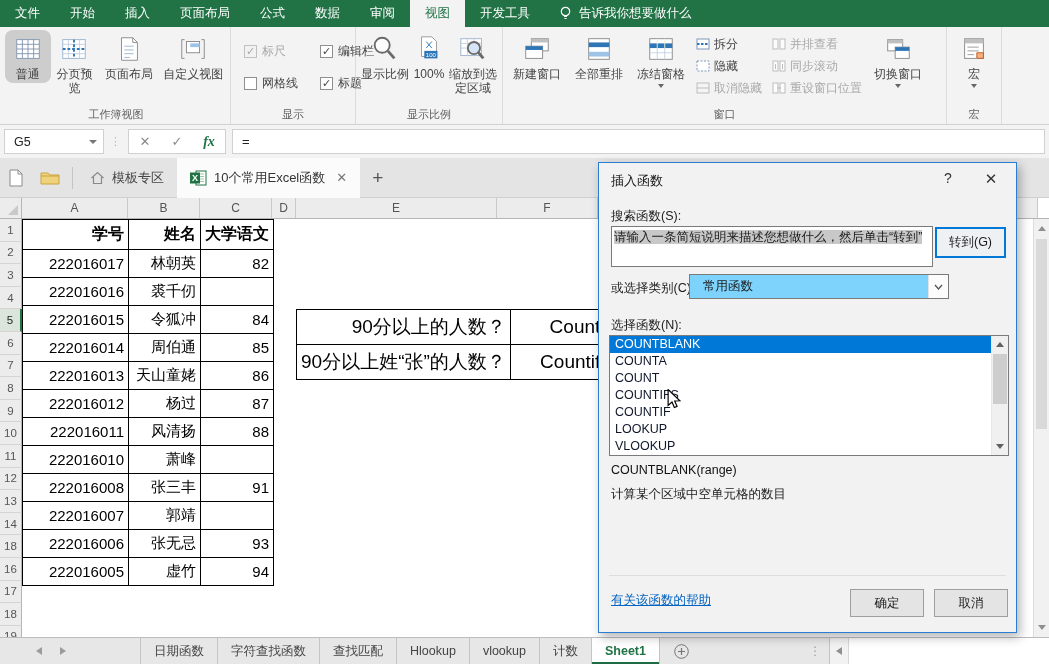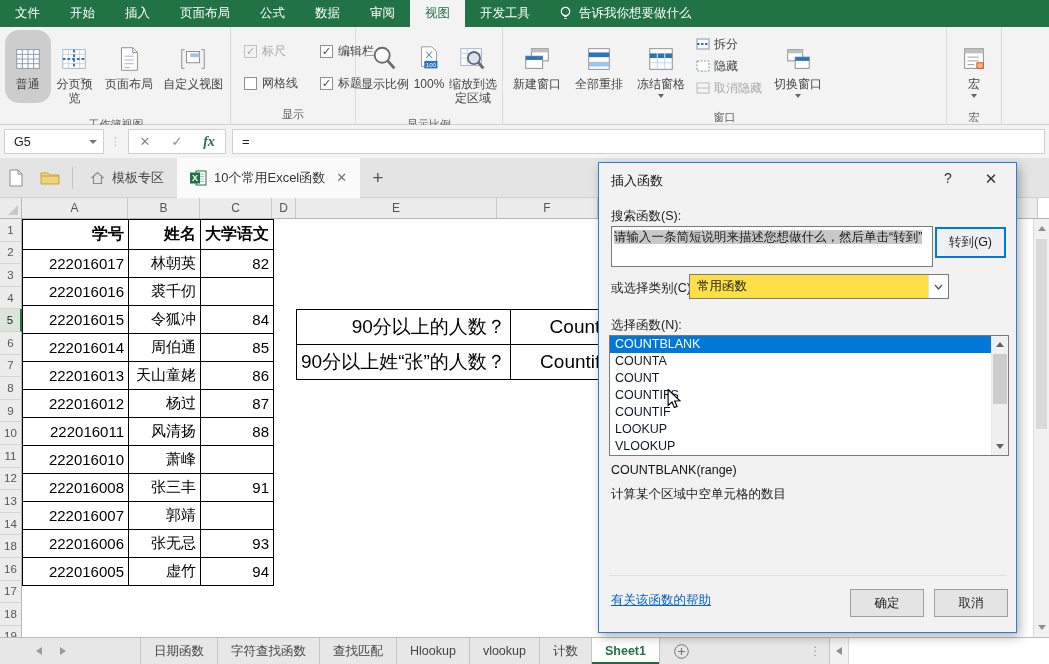--- a/index.html
+++ b/index.html
@@ -8,21 +8,21 @@
   
   .tabbar{position:absolute;top:0;left:0;right:0;height:27px;background:#217346;display:flex;color:#fff;font-size:12.5px;}
   .rtab{display:flex;align-items:center;padding:0 15px;}
   .rtab.active{background:#f3f3f3;color:#217346;}
   .tellme{display:flex;align-items:center;gap:7px;padding:0 14px;}
   
   .ribbon{position:absolute;top:27px;left:0;right:0;height:98px;background:#f3f3f3;border-bottom:1px solid #d2d2d2;display:flex;padding:0 2px;box-sizing:border-box;}
   .rgroup{display:flex;flex-direction:column;border-right:1px solid #dcdcdc;padding:0 3px;}
   .rgc{flex:1;display:flex;align-items:flex-start;padding-top:3px;}
   .rgl{height:17px;line-height:15px;text-align:center;font-size:11px;color:#5f5f5f;}
-  .bigbtn{width:58px;display:flex;flex-direction:column;align-items:center;padding:12px 1px;border-radius:14px;font-size:12px;color:#444;}
+  .bigbtn{width:58px;display:flex;flex-direction:column;align-items:center;padding:2px 1px;border-radius:8px;font-size:12px;color:#444;}
   .bigbtn .ic{height:34px;display:flex;align-items:center;justify-content:center;}
   .bigbtn .lbl{text-align:center;line-height:14px;margin-top:1px;}
   .bigbtn.selected{background:#cdcdcd;}
   .caret{width:0;height:0;border-left:3.5px solid transparent;border-right:3.5px solid transparent;border-top:4px solid #666;margin:3px auto 0;}
   .chkgrid{display:grid;grid-template-columns:auto auto;gap:15px 22px;padding:13px 10px;font-size:12px;color:#444;}
   .chk{display:flex;align-items:center;gap:5px;white-space:nowrap;}
   .chk .box{width:13px;height:13px;box-sizing:border-box;background:#fff;border:1px solid #8f8f8f;font-size:11px;line-height:11px;text-align:center;color:#444;}
   .chk.disabled{color:#a8a8a8;}
   .chk.disabled .box{border-color:#c0c0c0;color:#a8a8a8;background:#f2f2f2;}
   .win-small{display:flex;gap:2px;padding-top:3px;}
@@ -82,21 +82,21 @@
   
   .dialog{position:absolute;left:598px;top:162px;width:419px;height:471px;background:#f2f2f2;border:1px solid #2b7cd3;box-shadow:3px 4px 10px rgba(0,0,0,.3);font-size:12.5px;color:#1a1a1a;z-index:10;box-sizing:border-box;}
   .dlg-title{position:absolute;top:9px;left:12px;font-size:13px;color:#111;}
   .dlg-help{position:absolute;top:7px;right:58px;font-size:14px;color:#333;width:20px;text-align:center;}
   .dlg-close{position:absolute;top:7px;right:14px;font-size:15px;color:#333;width:22px;text-align:center;}
   .dlg-lab1{position:absolute;top:45px;left:12px;}
   .searchbox{position:absolute;top:63px;left:12px;width:322px;height:41px;background:#fff;border:1px solid #7a7a7a;box-sizing:border-box;padding:3px 2px;line-height:15px;overflow:hidden;}
   .searchbox .sel{background:#c8c8c8;}
   .gobtn{position:absolute;top:64px;right:10px;width:71px;height:31px;background:#eef1f4;border:2px solid #0078d7;box-sizing:border-box;display:flex;align-items:center;justify-content:center;}
   .dlg-lab2{position:absolute;top:117px;left:12px;}
-  .combo{position:absolute;top:111px;left:90px;width:260px;height:25px;background:#fde047;border:1px solid #7a7a7a;box-sizing:border-box;display:flex;align-items:center;padding-left:7px;text-align:right;}
+  .combo{position:absolute;top:111px;left:90px;width:260px;height:25px;background:#7dd3fc;border:1px solid #7a7a7a;box-sizing:border-box;display:flex;align-items:center;padding-left:13px;text-align:right;}
   .combo .arrbox{margin-left:auto;width:19px;align-self:stretch;display:flex;align-items:center;justify-content:center;border-left:1px solid #e3e3e3;background:#fcfcfc;}
   .dlg-lab3{position:absolute;top:154px;left:12px;}
   .listbox{position:absolute;top:172px;left:10px;width:400px;height:121px;background:#fff;border:1px solid #7a7a7a;box-sizing:border-box;overflow:hidden;}
   .litem{height:17px;line-height:17px;padding-left:5px;font-size:12.5px;color:#0f172a;}
   .litem.selected{background:#0078d7;color:#fff;}
   .lscroll{position:absolute;top:0;right:0;width:17px;height:100%;background:#f0f0f0;border-left:1px solid #e8e8e8;box-sizing:border-box;}
   .lthumb{position:absolute;top:18px;left:1px;width:14px;height:50px;background:#cdcdcd;}
   .ltri{position:absolute;left:4px;width:0;height:0;border-left:4px solid transparent;border-right:4px solid transparent;}
   .dlg-sig{position:absolute;top:300px;left:12px;font-size:12.5px;color:#111;}
   .dlg-desc{position:absolute;top:323px;left:12px;color:#222;}
@@ -291,20 +291,45 @@
                   <rect x="1" y="2" width="12" height="10" fill="#fff" stroke="#7e97b8" stroke-dasharray="2 1.5"></rect>
                 </svg>
               <span>隐藏</span>
             </div>
             <div class="smallbtn disabled">
               <svg width="14" height="14" viewBox="0 0 14 14">
                   <rect x="1" y="2" width="12" height="10" fill="#f4f4f4" stroke="#bdbdbd"></rect>
                   <path d="M1 7h12" stroke="#bdbdbd"></path>
                 </svg>
               <span>取消隐藏</span>
+            </div>
+          </div>
+          <div class="smallcol">
+            <div class="smallbtn disabled">
+              <svg width="14" height="14" viewBox="0 0 14 14">
+                  <rect x="1" y="2" width="5" height="10" fill="#fcfcfc" stroke="#bdbdbd"></rect>
+                  <rect x="8" y="2" width="5" height="10" fill="#fcfcfc" stroke="#bdbdbd"></rect>
+                </svg>
+              <span>并排查看</span>
+            </div>
+            <div class="smallbtn disabled">
+              <svg width="14" height="14" viewBox="0 0 14 14">
+                  <rect x="1" y="2" width="5" height="10" fill="#fcfcfc" stroke="#bdbdbd"></rect>
+                  <rect x="8" y="2" width="5" height="10" fill="#fcfcfc" stroke="#bdbdbd"></rect>
+                  <path d="M3.5 5v5M10.5 5v5" stroke="#bdbdbd"></path>
+                </svg>
+              <span>同步滚动</span>
+            </div>
+            <div class="smallbtn disabled">
+              <svg width="14" height="14" viewBox="0 0 14 14">
+                  <rect x="1" y="2" width="5" height="10" fill="#fcfcfc" stroke="#bdbdbd"></rect>
+                  <rect x="8" y="2" width="5" height="10" fill="#fcfcfc" stroke="#bdbdbd"></rect>
+                  <path d="M5 7h4" stroke="#bdbdbd"></path>
+                </svg>
+              <span>重设窗口位置</span>
             </div>
           </div>
         </div>
         <div class="bigbtn" style="width:62px;">
           <span class="ic">
               <svg width="30" height="30" viewBox="0 0 32 32">
                 <rect x="5" y="6" width="16" height="12" fill="#fff" stroke="#8a8a8a"></rect>
                 <rect x="5" y="6" width="16" height="4" fill="#bfbfbf"></rect>
                 <rect x="13" y="14" width="15" height="12" fill="#fff" stroke="#8a8a8a"></rect>
                 <rect x="13" y="14" width="15" height="4" fill="#2e75b6"></rect>

